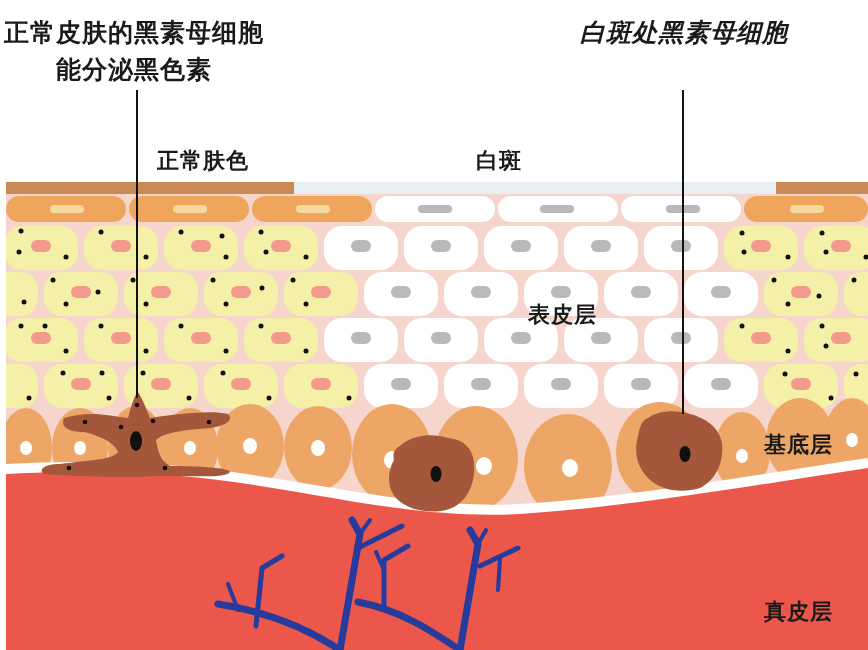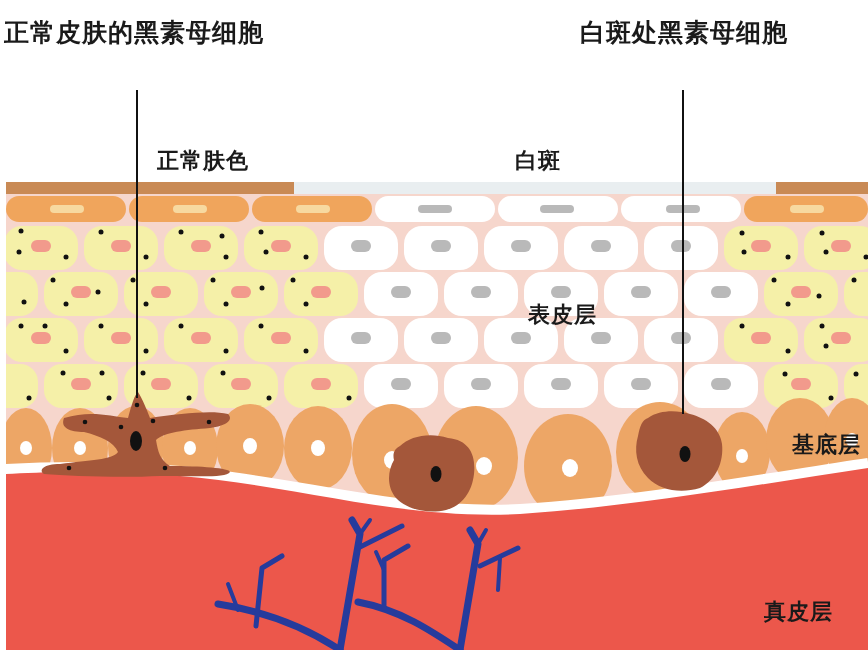--- a/index.html
+++ b/index.html
@@ -285,22 +285,23 @@
     <path d="M648,418 C660,410 676,410 690,414 C706,418 720,428 722,444 C724,462 716,480 700,488 C680,494 660,490 648,478 C636,466 634,450 638,436 C640,426 642,420 648,418 Z" fill="#a4573a"></path>
     <ellipse cx="685" cy="454" rx="5.5" ry="8" fill="#111111"></ellipse>
   </g>
 
   <line x1="137" y1="90" x2="137" y2="398" stroke="#111111" stroke-width="2"></line>
   <line x1="683" y1="90" x2="683" y2="414" stroke="#111111" stroke-width="2"></line>
 </svg>
 
 <div class="lbl callout" style="left:4px; top:14px;">
   <div>正常皮肤的黑素母细胞</div>
+  <div>能分泌黑色素</div>
 </div>
-<div class="lbl callout" style="left:580px; top:14px;">
+<div class="lbl callout" style="left:580px; top:14px;font-style:italic;">
   <div>白斑处黑素母细胞</div>
 </div>
 <div class="lbl layer" style="left:157px; top:146px;">正常肤色</div>
-<div class="lbl layer" style="left:515px; top:146px;">白斑</div>
+<div class="lbl layer" style="left:476px; top:146px;">白斑</div>
 <div class="lbl layer" style="left:528px; top:300px;">表皮层</div>
-<div class="lbl layer" style="left:792px; top:430px;">基底层</div>
+<div class="lbl layer" style="left:764px; top:430px;">基底层</div>
 <div class="lbl layer" style="left:764px; top:597px;">真皮层</div>
 </div>
 
 </body></html>

